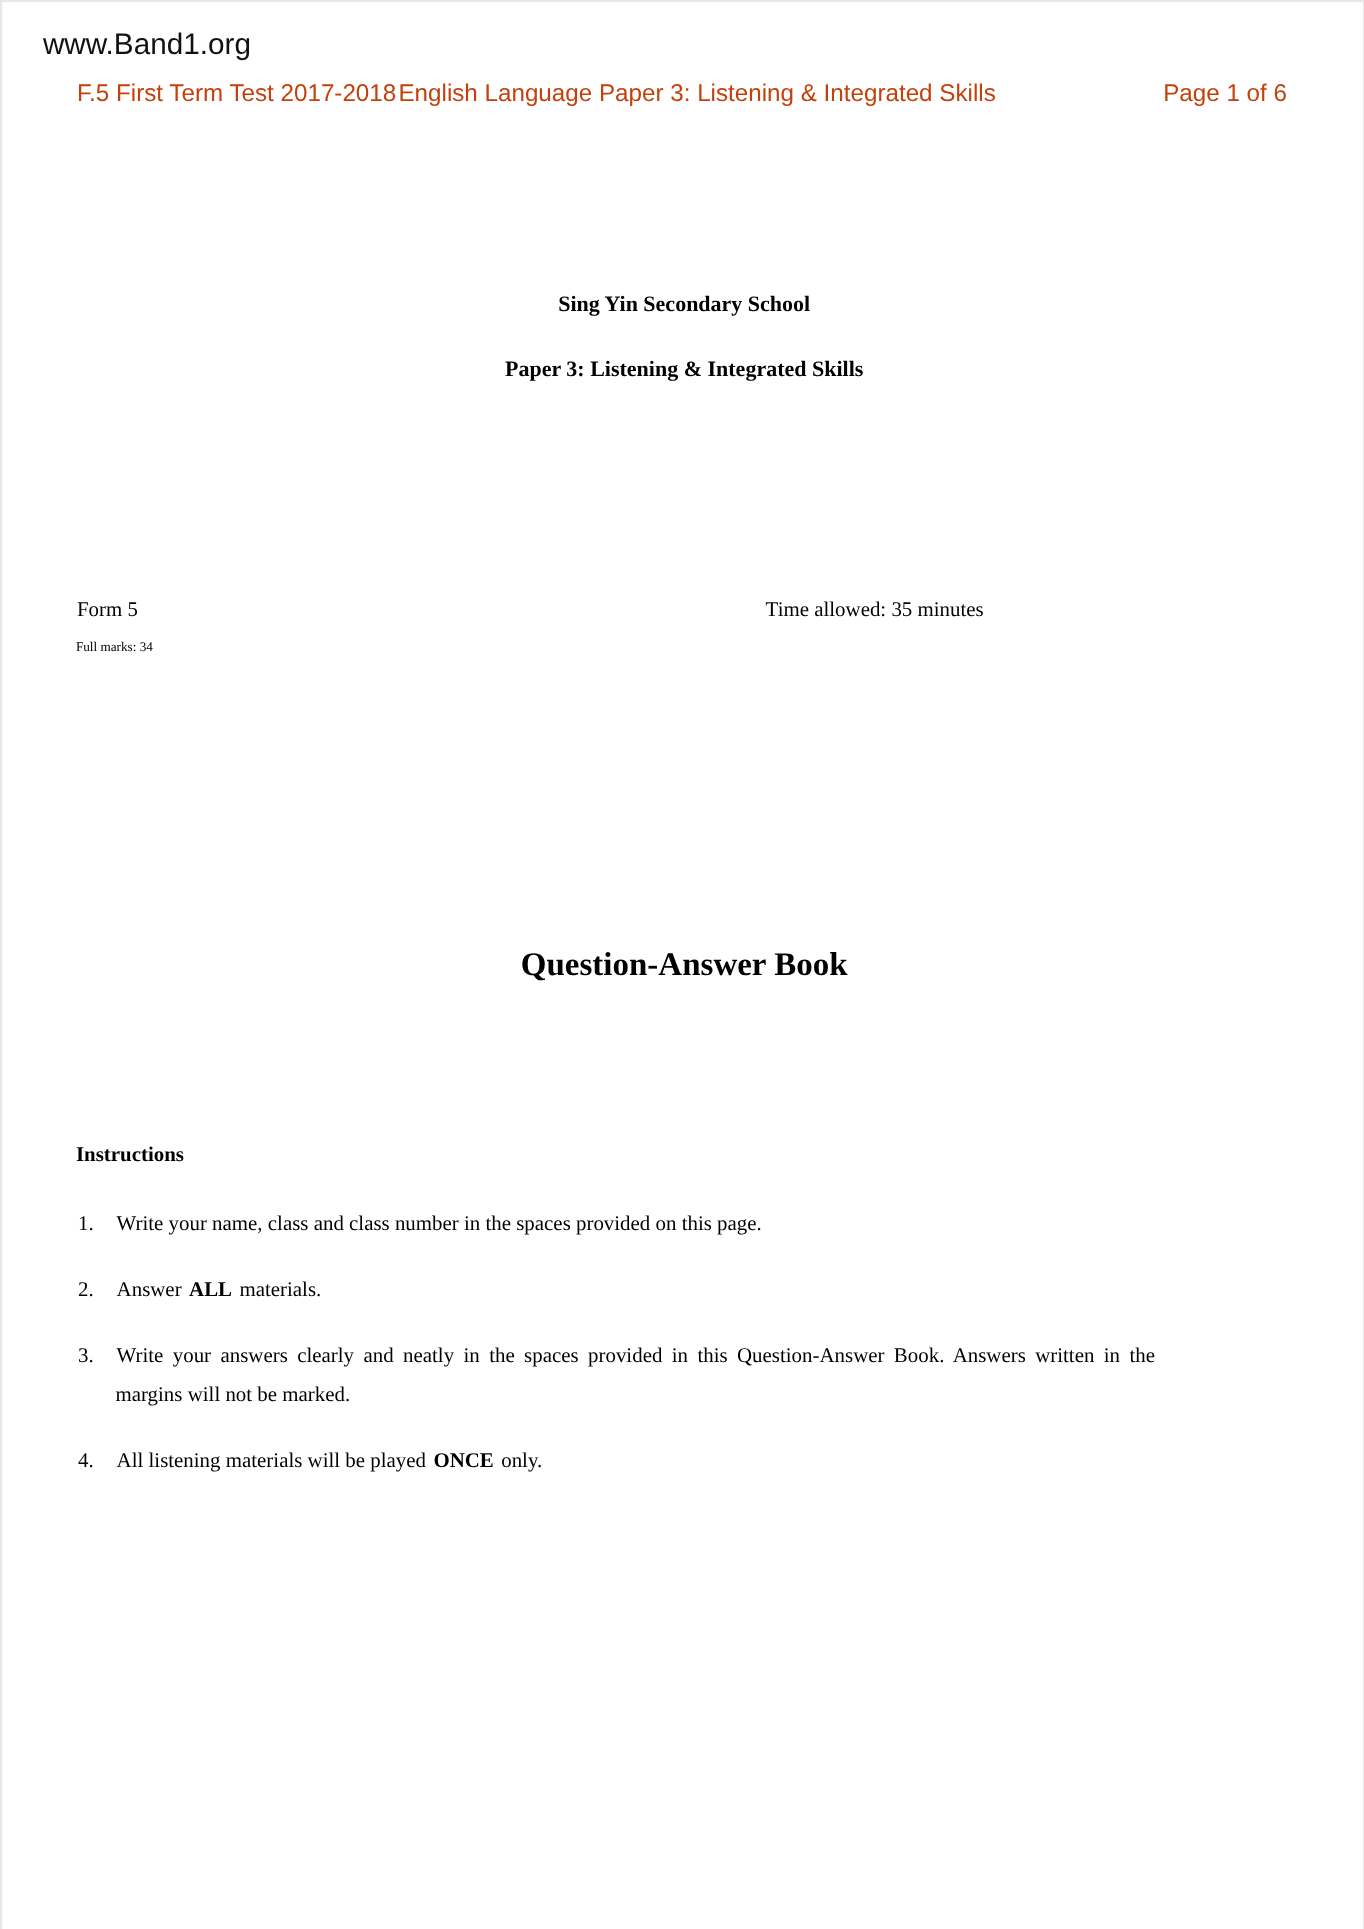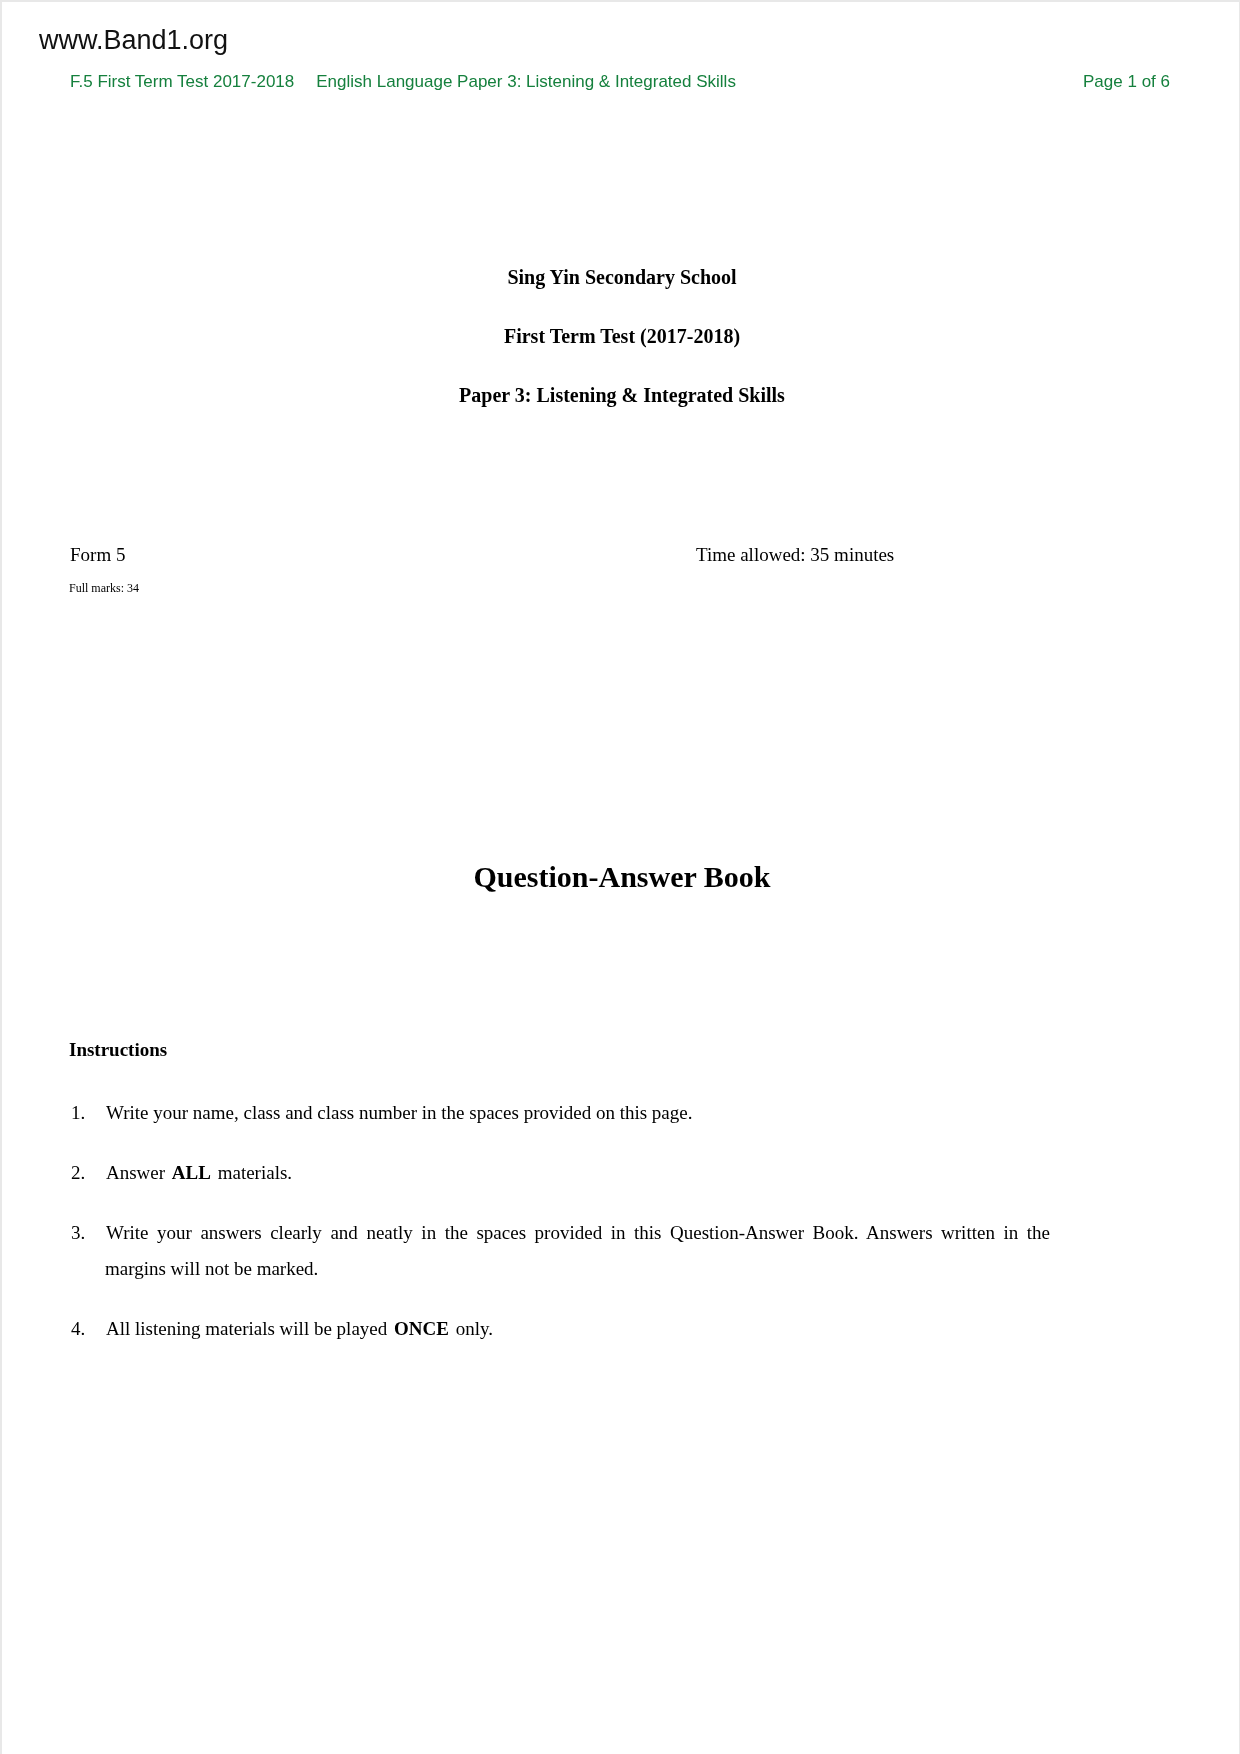--- a/index.html
+++ b/index.html
@@ -23,24 +23,24 @@
     color: #111111;
   }
   .doc-header {
     position: absolute;
     left: 66px;
     right: 70px;
     top: 68px;
     display: flex;
     align-items: flex-end;
     font-family: "Liberation Sans", sans-serif;
-    font-size: 17px;
-    color: #15803d;
+    font-size: 22px;
+    color: #c2410c;
   }
-  .doc-header .hdr-center { margin-left: 20px; }
+  .doc-header .hdr-center { }
   .doc-header .hdr-right { margin-left: auto; }
   .title-block {
     position: absolute;
     top: 232px;
     left: 0;
     width: 100%;
     text-align: center;
     font-weight: bold;
     font-size: 20px;
   }
@@ -119,21 +119,20 @@
   <div class="watermark">www.Band1.org</div>
 
   <div class="doc-header">
     <span class="hdr-left">F.5 First Term Test 2017-2018</span>
     <span class="hdr-center">English Language Paper 3: Listening &amp; Integrated Skills</span>
     <span class="hdr-right">Page 1 of 6</span>
   </div>
 
   <div class="title-block">
     <p>Sing Yin Secondary School</p>
-    <p>First Term Test (2017-2018)</p>
     <p>Paper 3: Listening &amp; Integrated Skills</p>
   </div>
 
   <div class="meta-row">
     <span class="form-label">Form 5</span>
     <span class="time-allowed">Time allowed: 35 minutes</span>
   </div>
 
   <div class="full-marks">Full marks: 34</div>
 

